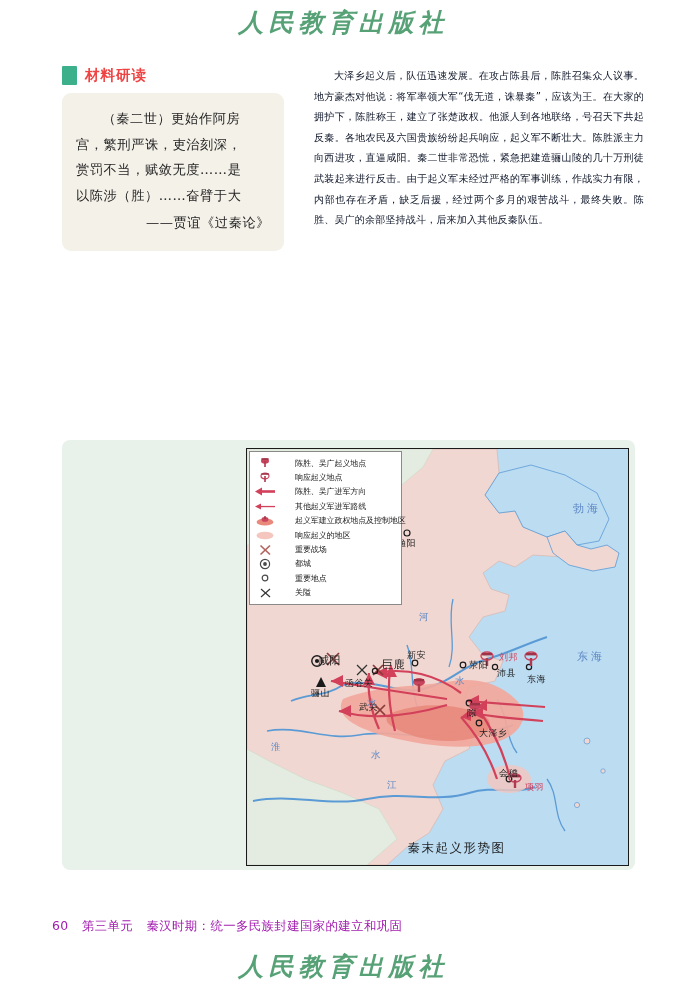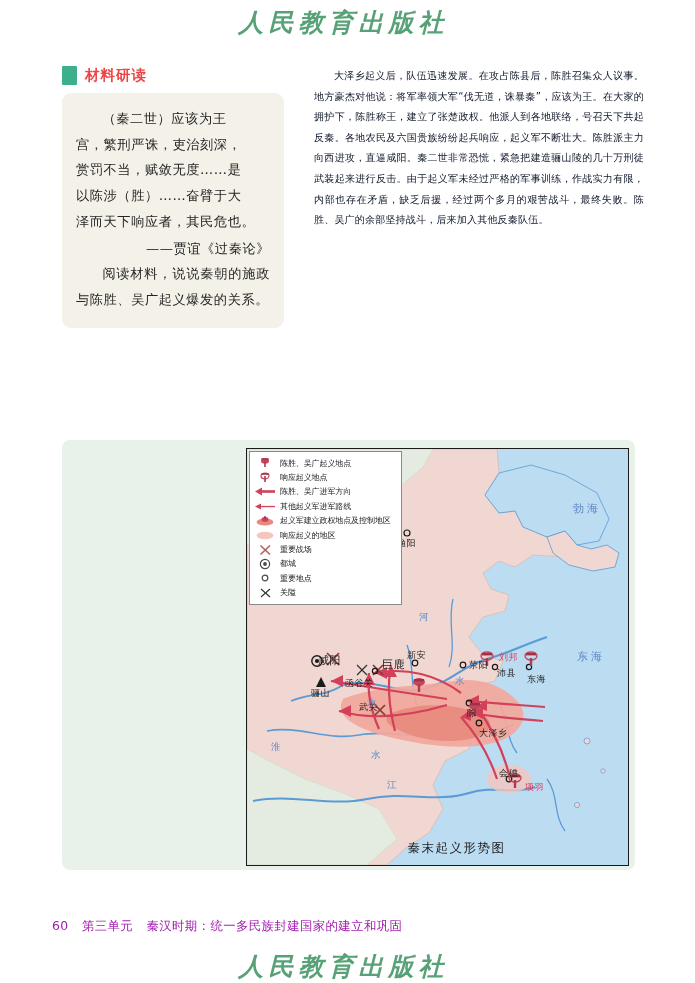--- a/index.html
+++ b/index.html
@@ -113,21 +113,21 @@
     font-family:"DejaVu Serif","Liberation Serif",serif;
     font-size:12.5px;color:#1d1d1d;letter-spacing:1.5px;padding-left:20px;
   }
 
   
   .legend{
     position:absolute;left:2px;top:2px;width:144px;
     background:#ffffff;border:1px solid #8a8a8a;
     padding:4px 3px 4px 4px;z-index:9;
   }
-  .legend-row{display:flex;align-items:center;gap:4px;height:14.4px;}
+  .legend-row{display:flex;align-items:center;gap:19px;height:14.4px;}
   .legend-sym{width:22px;flex:0 0 22px;display:flex;align-items:center;justify-content:center;}
   .legend-txt{
     font-family:"DejaVu Sans","Liberation Sans",sans-serif;
     font-size:8px;color:#1b1b1b;white-space:nowrap;letter-spacing:-.1px;
   }
 
   
   .mlabel{
     position:absolute;
     font-family:"DejaVu Sans","Liberation Sans",sans-serif;
@@ -155,27 +155,25 @@
 
   <div class="left-col">
 
     <div class="section-head">
       <span class="head-marker"></span>
       <span class="head-title">材料研读</span>
     </div>
 
     <div class="material-box">
       <div class="kai">
-        <p class="indent">（秦二世）应该为王</p>
+        <p class="indent">（秦二世）更始作阿房</p>
         <p>宫，繁刑严诛，吏治刻深，</p>
         <p>赏罚不当，赋敛无度……是</p>
         <p>以陈涉（胜）……奋臂于大</p>
-        <p>泽而天下响应者，其民危也。</p>
         <p class="source">——贾谊《过秦论》</p>
-        <p class="indent">阅读材料，说说秦朝的施政与陈胜、吴广起义爆发的关系。</p>
       </div>
     </div>
   </div>
 
   <div class="place-list">
     <div class="place-row">
       <span class="place-name">大泽乡</span>
       <span class="dots"></span>
       <span class="place-val">今安徽宿州</span>
     </div>

